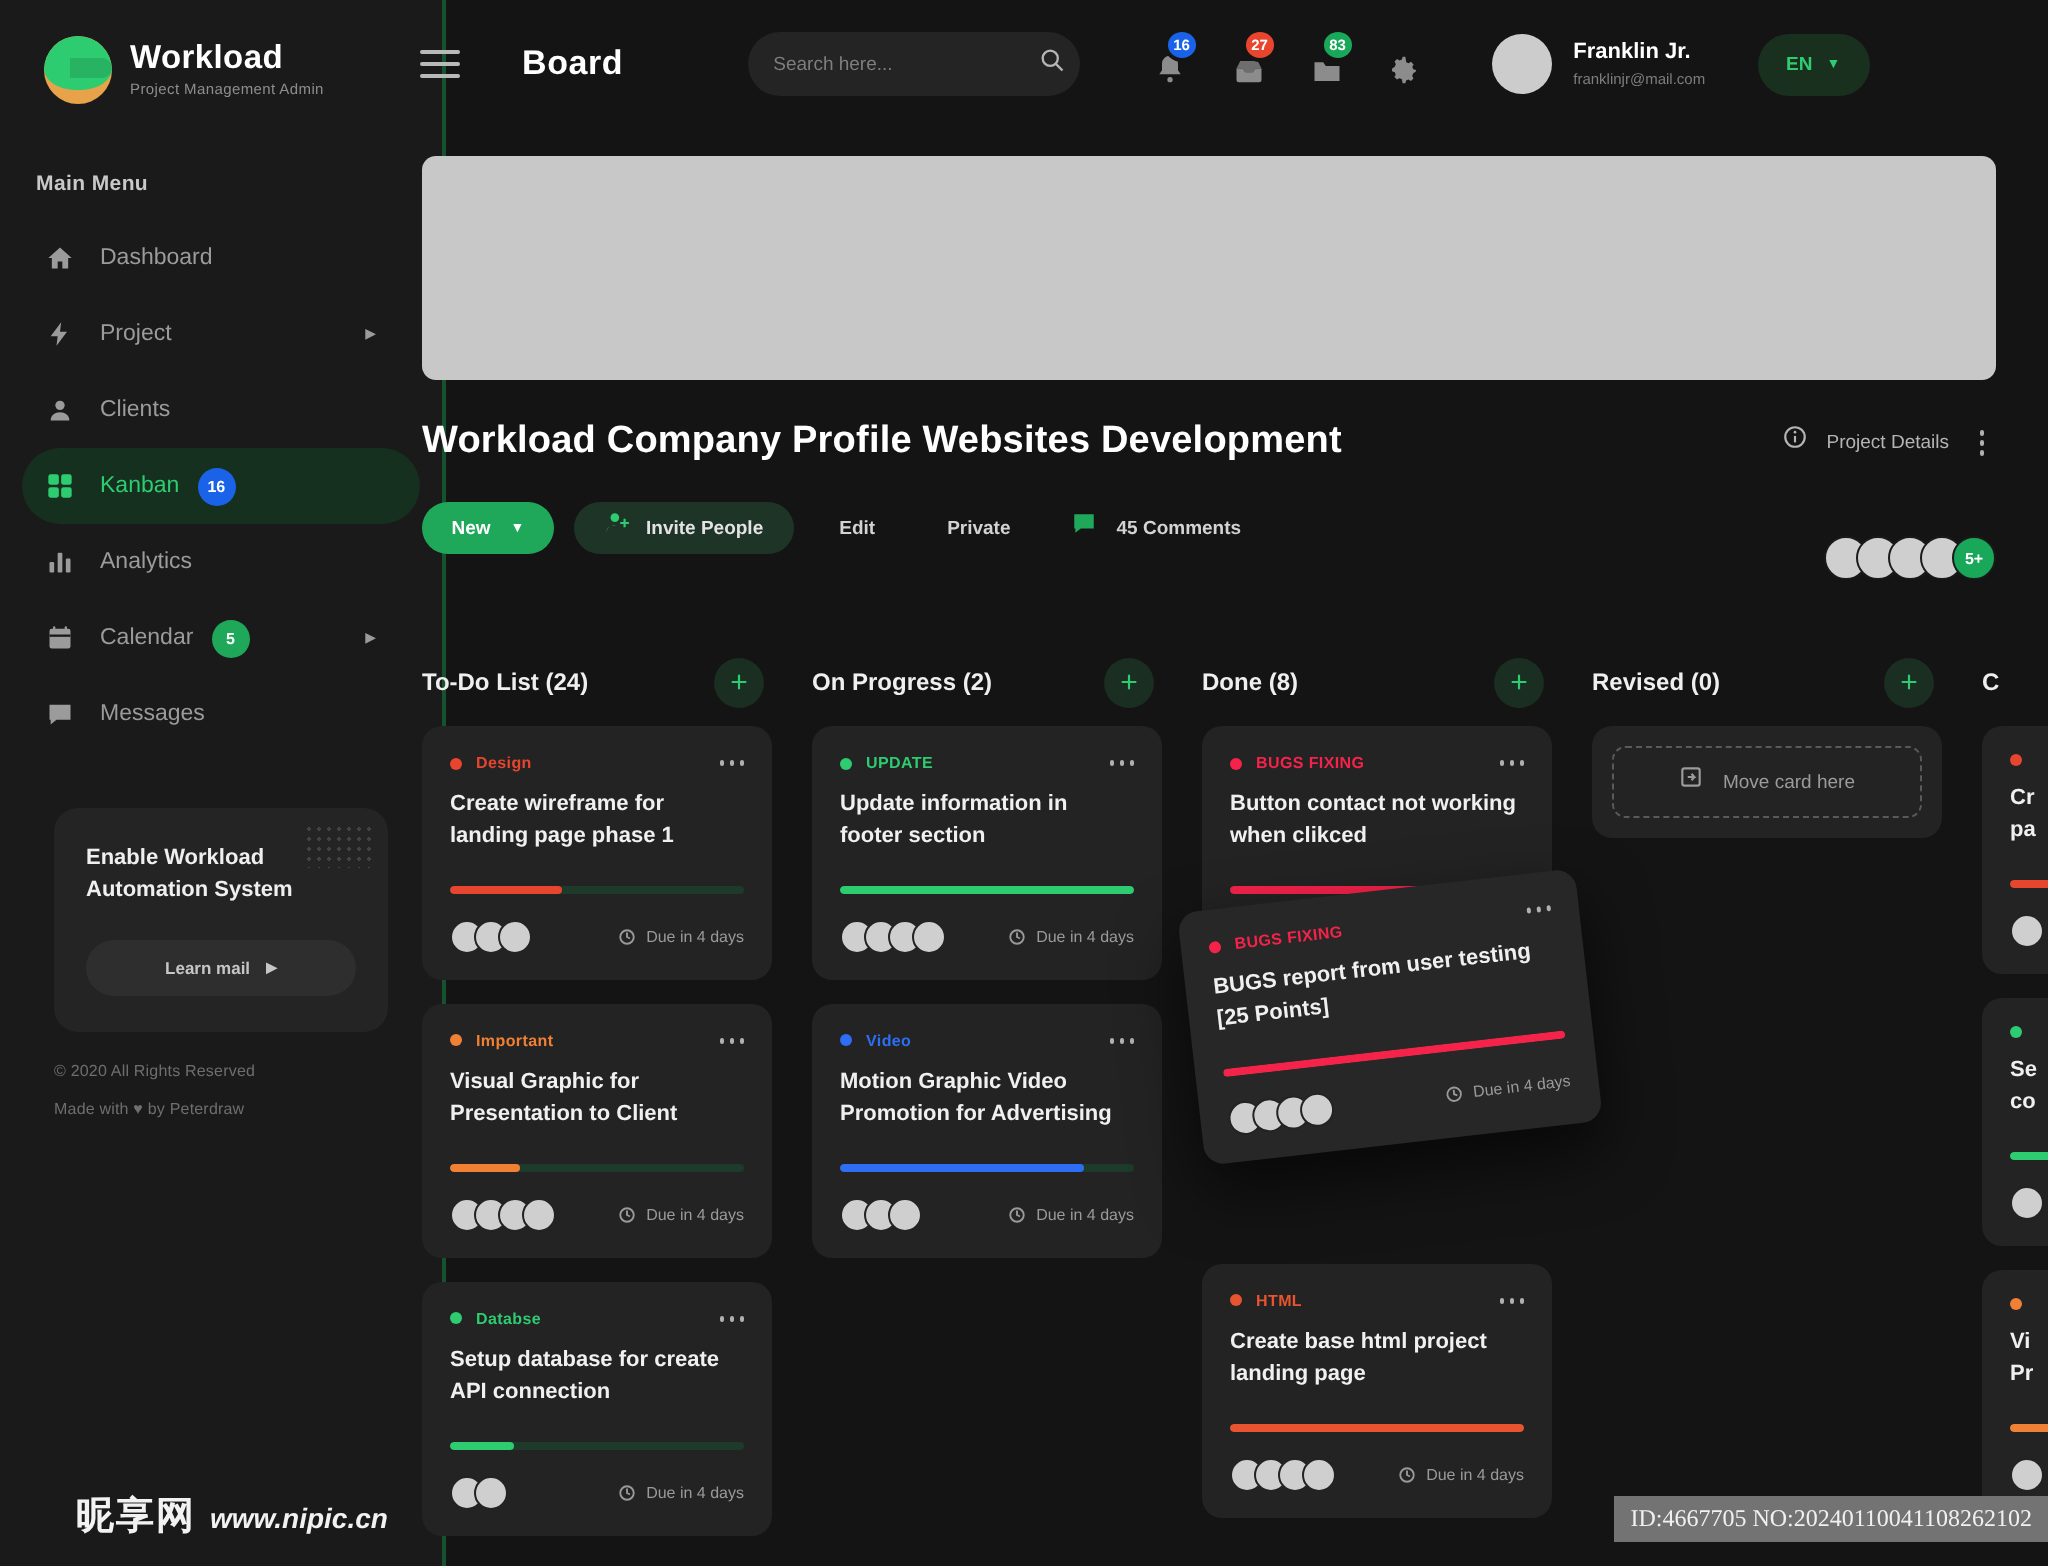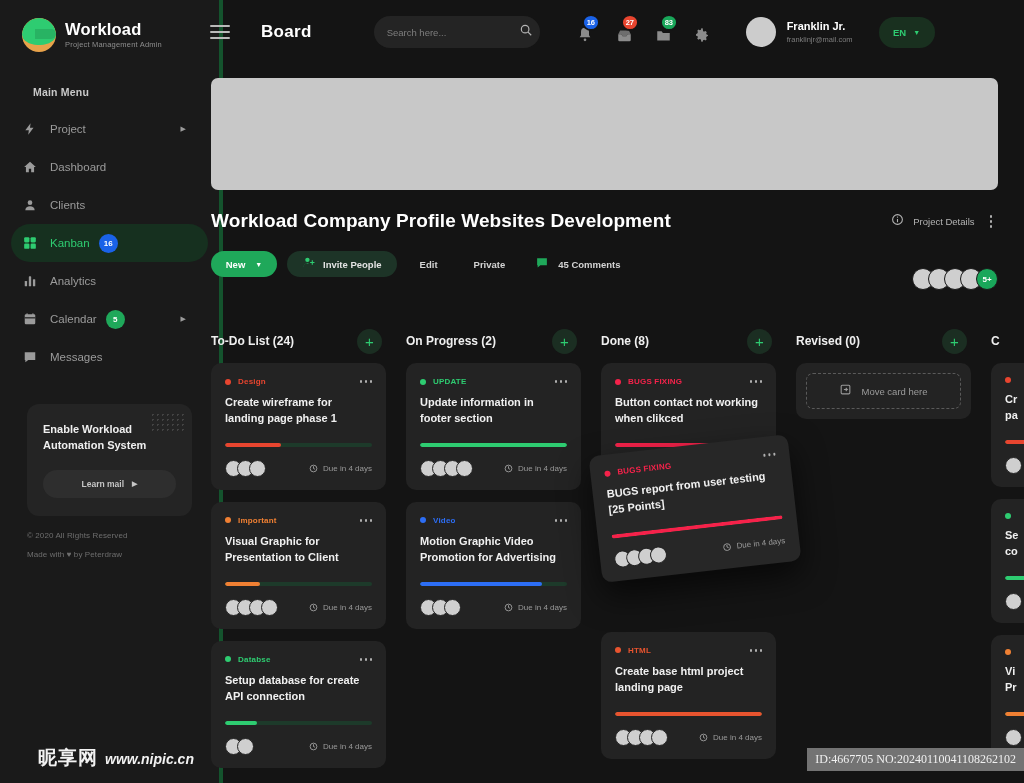--- a/index.html
+++ b/index.html
@@ -7,42 +7,42 @@
     width: 1024px; height: 783px;
     background: #141414;
     font-family: "Liberation Sans", sans-serif;
     overflow: hidden;
   }
   body { position: relative; }
 
   
   #sidebar {
     position: absolute; left: 0; top: 0; width: 223px; height: 783px;
-    background: #1a1a1a; border-right: 4px solid #14532d;
+    background: #1a1a1a; border-right: 2px solid #14532d;
   }
   .brand { display: flex; align-items: center; gap: 9px; padding: 18px 0 0 22px; }
   .brand-logo {
     width: 34px; height: 34px; border-radius: 50%;
     background: #e8a24a; position: relative; overflow: hidden; flex: none;
   }
   .brand-logo::before {
     content: ""; position: absolute; left: 0; top: 0; width: 34px; height: 27px;
     background: #2ecc71; border-radius: 50% 50% 46% 46% / 60% 60% 40% 40%;
   }
   .brand-logo::after {
     content: ""; position: absolute; left: 13px; top: 11px; width: 21px; height: 10px;
     background: #27ae60; border-radius: 0 10px 10px 0; opacity: .85;
   }
   .brand-text { line-height: 1.15; }
   .brand-title { font-size: 16.5px; font-weight: bold; color: #ffffff; letter-spacing: .2px; }
   .brand-sub { font-size: 7.5px; color: #8d8d8d; letter-spacing: .2px; margin-top: 2px; }
 
   .menu-label {
     font-size: 10.5px; color: #c9c9c9; font-weight: bold;
-    padding: 0 0 0 33px; margin-top: 34px; letter-spacing: .2px;
+    padding: 0 0 0 18px; margin-top: 34px; letter-spacing: .2px;
   }
   .nav { margin-top: 12px; }
   .nav-item {
     display: flex; align-items: center; height: 38px;
     margin: 0 11px 0 11px; padding-left: 12px; border-radius: 19px;
     color: #9b9b9b; font-size: 11.5px; position: relative; cursor: pointer;
   }
   .nav-item.active { background: #16301f; color: #2ecc71; }
   .nav-icon { width: 22px; display: flex; align-items: center; flex: none; }
   .nav-icon svg { display: block; }
@@ -219,33 +219,33 @@
       <div class="brand-sub">Project Management Admin</div>
     </div>
   </div>
 
   <div class="menu-label">Main Menu</div>
 
   <div class="nav">
     <div class="nav-item">
       <span class="nav-icon">
           <svg width="14" height="14" viewBox="0 0 24 24" fill="#9b9b9b">
+            <path d="M12 3 2 12h3v9h5v-6h4v6h5v-9h3z"></path>
+          </svg>
+        </span>
+      <span class="nav-label">Dashboard</span>
+    </div>
+    <div class="nav-item">
+      <span class="nav-icon">
+          <svg width="14" height="14" viewBox="0 0 24 24" fill="#9b9b9b">
             <path d="M13 2 4 14h6l-1 8 9-12h-6z"></path>
           </svg>
         </span>
       <span class="nav-label">Project</span>
       <span class="nav-caret">▶</span>
-    </div>
-    <div class="nav-item">
-      <span class="nav-icon">
-          <svg width="14" height="14" viewBox="0 0 24 24" fill="#9b9b9b">
-            <path d="M12 3 2 12h3v9h5v-6h4v6h5v-9h3z"></path>
-          </svg>
-        </span>
-      <span class="nav-label">Dashboard</span>
     </div>
     <div class="nav-item">
       <span class="nav-icon">
           <svg width="14" height="14" viewBox="0 0 24 24" fill="#9b9b9b">
             <circle cx="12" cy="8" r="4"></circle>
             <path d="M4 21c0-4.4 3.6-7 8-7s8 2.6 8 7z"></path>
           </svg>
         </span>
       <span class="nav-label">Clients</span>
     </div>

